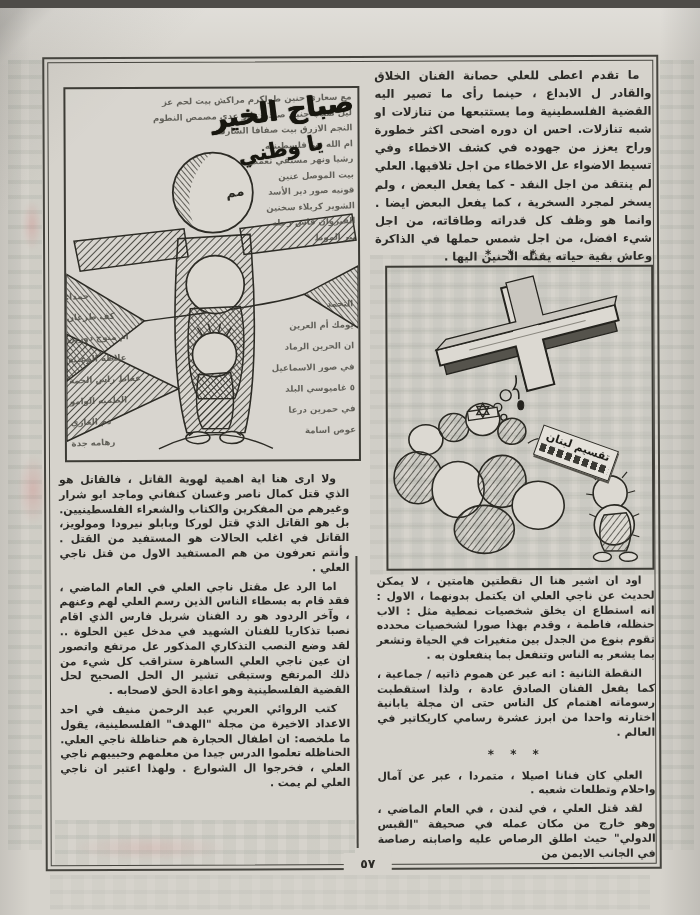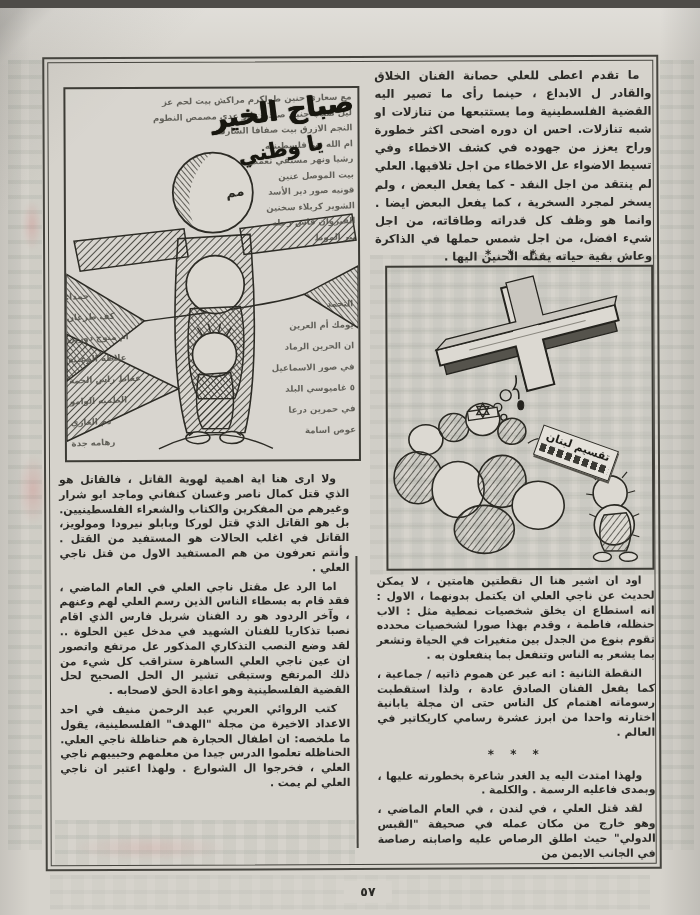--- a/index.html
+++ b/index.html
@@ -44,21 +44,21 @@
   .col{font-size:10.9px;line-height:14.8px;}
   .right-col{position:absolute;left:330px;top:517px;width:278px;}
   .left-col{position:absolute;left:13px;top:414px;width:290px;}
   .col p{margin:0 0 4px;text-indent:13px;}
   .col p.cont{text-indent:0;}
   .col .stars-inline{text-align:center;text-align-last:center;text-indent:0;
          letter-spacing:6px;font-size:12px;margin:6px 0 7px;}
   .col-divider{position:absolute;left:309px;top:498px;width:2px;height:292px;background:#45443e;}
   
   .pageno{position:absolute;left:296px;top:795px;width:48px;height:22px;background:#d6d3cc;
-          text-align:center;font-size:12.5px;font-weight:700;color:#2c2b27;line-height:22px;margin-top:28px;}
+          text-align:center;font-size:12.5px;font-weight:700;color:#2c2b27;line-height:22px;}
   
   .cartoon1{position:absolute;left:19px;top:28px;width:292px;height:371px;
             border:2px solid #3c3b35;background:rgba(222,219,212,.35);overflow:hidden;}
   .cartoon2{position:absolute;left:340px;top:208px;width:264px;height:301px;
             border:2px solid #3c3b35;overflow:hidden;}
   .sketch{position:absolute;left:0;top:0;}
   .c1-title1{position:absolute;left:118px;top:8px;width:170px;direction:rtl;
       font-size:27px;font-weight:700;color:#17160f;transform:rotate(-7deg);
       text-shadow:0 0 1px #17160f,1px 0 0 #17160f;}
   .c1-title2{position:absolute;left:138px;top:52px;width:120px;direction:rtl;
@@ -250,21 +250,21 @@
       <div class="rules"></div>
     </div>
   </div>
 
   <div class="col-divider"></div>
 
   <div class="right-col col ar">
     <p>اود ان اشير هنا ال نقطتين هامتين ، لا يمكن لحديث عن ناجي العلي ان يكتمل بدونهما ، الاول : انه استطاع ان يخلق شخصيات نمطية مثل : الاب حنظله، فاطمة ، وقدم بهذا صورا لشخصيات محدده تقوم بنوع من الجدل بين متغيرات في الحياة وتشعر بما يشعر به الناس وتنفعل بما ينفعلون به .</p>
     <p>النقطة الثانية : انه عبر عن هموم ذاتيه / جماعية ، كما يفعل الفنان الصادق عادة ، ولذا استقطبت رسوماته اهتمام كل الناس حتى ان مجلة يابانية اختارته واحدا من ابرز عشرة رسامي كاريكاتير في العالم .</p>
     <p class="stars-inline">*  *  *</p>
-    <p>ولهذا امتدت اليه يد الغدر شاعرة بخطورته عليها ، وبمدى فاعليه الرسمة . والكلمة .</p>
+    <p>العلي كان فنانا اصيلا ، متمردا ، عبر عن آمال واحلام وتطلعات شعبه .</p>
     <p>لقد قتل العلي ، في لندن ، في العام الماضي ، وهو خارج من مكان عمله في صحيفة "القبس الدولي" حيث اطلق الرصاص عليه واصابته رصاصة في الجانب الايمن من</p>
   </div>
 
   <div class="left-col col ar">
     <p>ولا ارى هنا اية اهمية لهوية القاتل ، فالقاتل هو الذي قتل كمال ناصر وغسان كنفاني وماجد ابو شرار وغيرهم من المفكرين والكتاب والشعراء الفلسطينيين. بل هو القاتل الذي قتل لوركا وبابلو نيرودا ومولويز، القاتل في اغلب الحالات هو المستفيد من القتل . وأنتم تعرفون من هم المستفيد الاول من قتل ناجي العلي .</p>
     <p>اما الرد عل مقتل ناجي العلي في العام الماضي ، فقد قام به بسطاء الناس الذين رسم العلي لهم وعنهم ، وآخر الردود هو رد الفنان شربل فارس الذي اقام نصبا تذكاريا للفنان الشهيد في مدخل عين الحلوة .. لقد وضع النصب التذكاري المذكور عل مرتفع واتصور ان عين ناجي العلي الساهرة ستراقب كل شيء من ذلك المرتفع وستبقى تشير ال الحل الصحيح لحل القضية الفلسطينية وهو اعادة الحق لاصحابه .</p>
     <p>كتب الروائي العربي عبد الرحمن منيف في احد الاعداد الاخيرة من مجلة "الهدف" الفلسطينية، يقول ما ملخصه: ان اطفال الحجارة هم حناظلة ناجي العلي. الحناظله تعلموا الدرس جيدا من معلمهم وحبيبهم ناجي العلي ، فخرجوا ال الشوارع . ولهذا اعتبر ان ناجي العلي لم يمت .</p>
   </div>
 
   <div class="pageno">٥٧</div>

